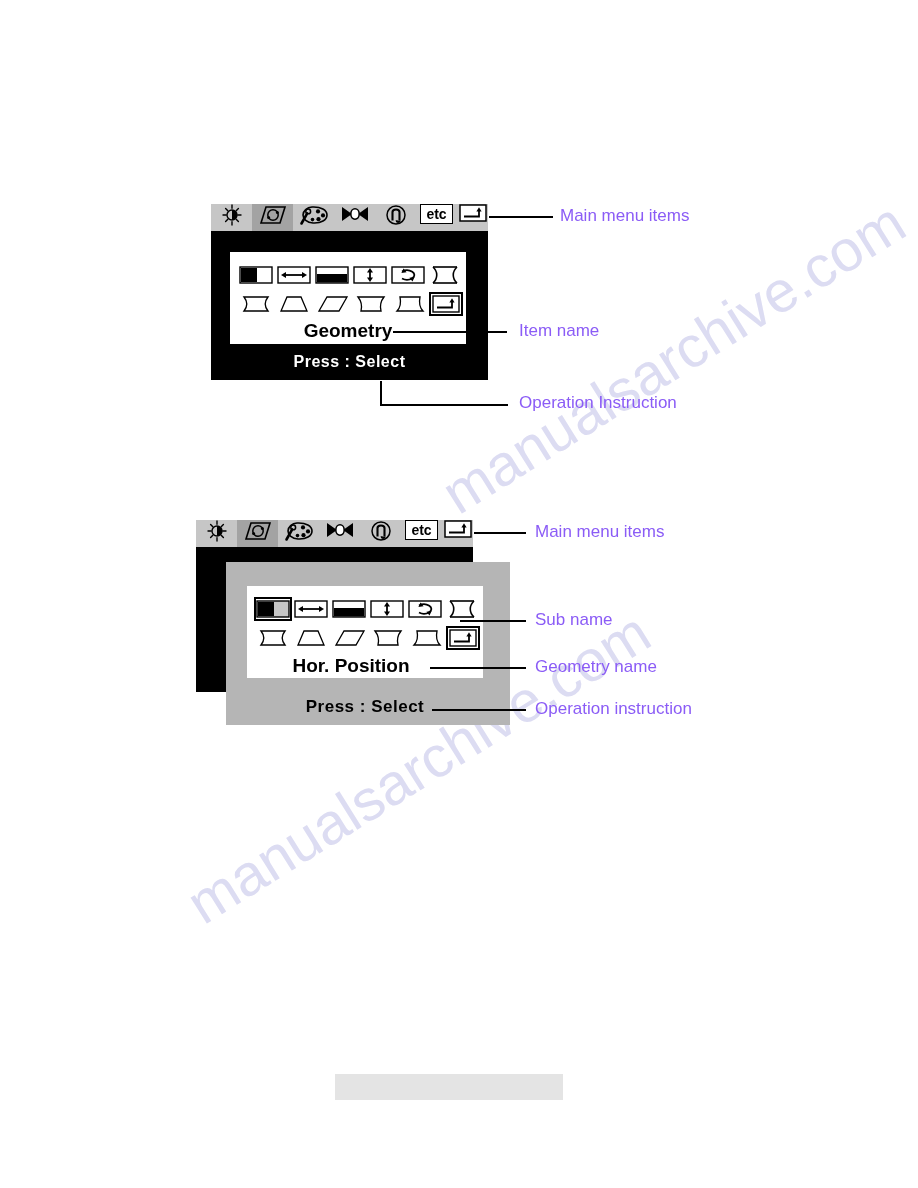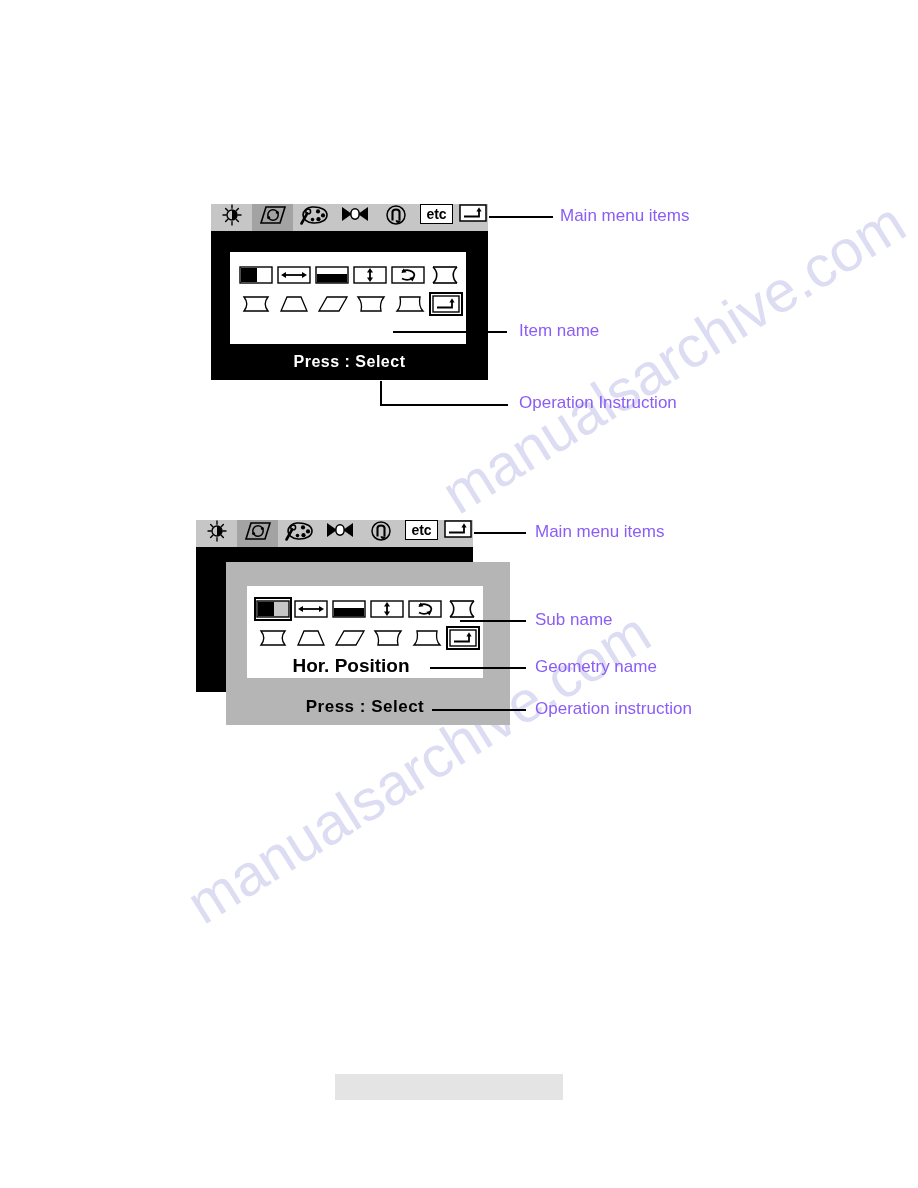--- a/index.html
+++ b/index.html
@@ -268,20 +268,21 @@
 
     <div class="sicon selbox" style="width:30px;height:20px;">
       <svg width="28" height="18" viewBox="0 0 28 18">
         <rect x="1" y="1" width="26" height="16" fill="#fff" stroke="#000" stroke-width="1.4"></rect>
         <path d="M5 12.5 L20 12.5 L20 5.5" fill="none" stroke="#000" stroke-width="1.8"></path>
         <path d="M20 3.2 L22.6 7.4 L17.4 7.4 Z" fill="#000"></path>
       </svg>
     </div>
   </div>
 
+  <div class="itemname" style="left:230px;top:320px;width:236px;font-size:19px;">Geometry</div>
 
   <div class="pressline" style="left:211px;top:353px;width:277px;font-size:16px;letter-spacing:0.5px;">Press : Select</div>
 
   <div class="leader h" style="left:489px;top:216px;width:64px;"></div>
   <div class="ann" style="left:560px;top:206px;font-size:17px;">Main menu items</div>
 
   <div class="leader h" style="left:393px;top:331px;width:114px;"></div>
   <div class="ann" style="left:519px;top:321px;font-size:17px;">Item name</div>
 
   <div class="leader v" style="left:380px;top:381px;height:24px;"></div>

